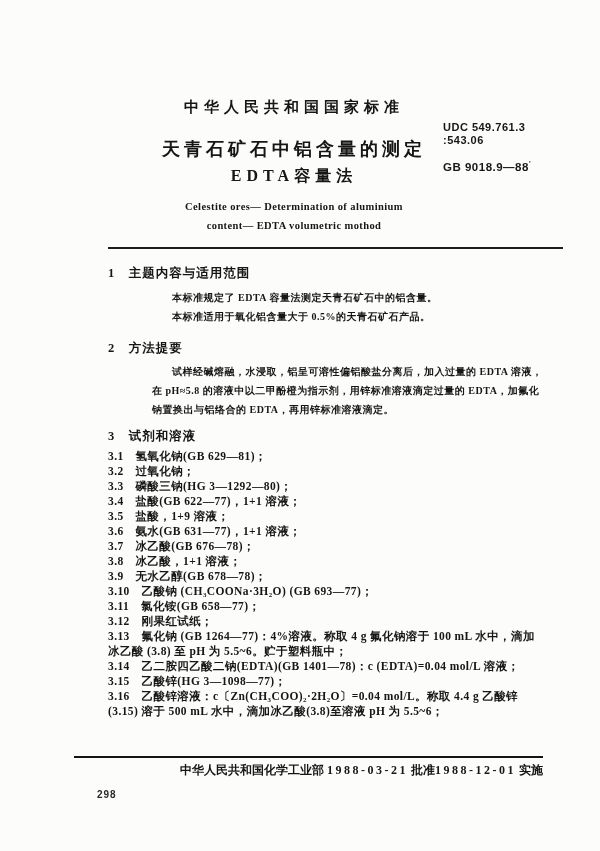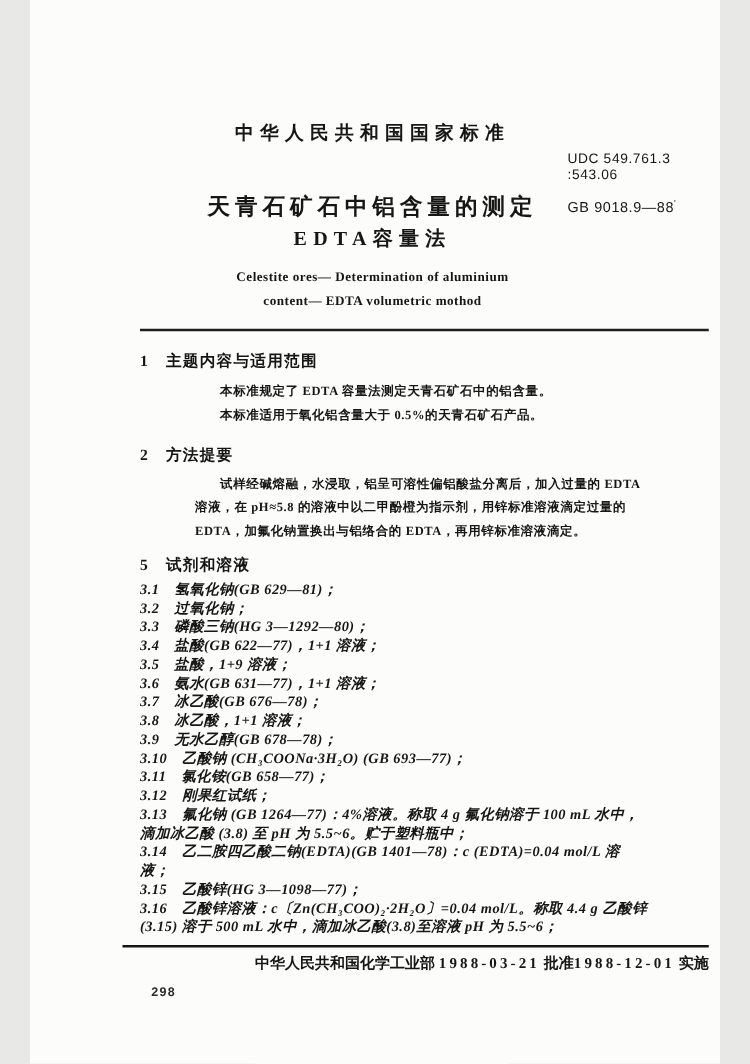--- a/index.html
+++ b/index.html
@@ -1,51 +1,52 @@
 <!DOCTYPE html>
 <html><head>
 <meta charset="utf-8">
 <style>
   * { margin:0; padding:0; box-sizing:border-box; }
   html,body { background:#e8e8e6; }
   .page {
     position:relative;
-    width:552px; height:851px;
+    width:600px; height:851px;
     margin:0 auto;
     background:#fcfcfa;
     color:#161616;
     font-family:"Liberation Serif","DejaVu Serif",serif;
     font-weight:bold;
     overflow:hidden;
+    padding-left:20px;
   }
   .content { padding-left:88px; padding-right:57px; }
   .header-center { width:372px; text-align:center; }
   .org-name { padding-top:97px; font-size:15px; letter-spacing:5px; line-height:20px; }
-  .title-cn { margin-top:36px; font-size:18px; letter-spacing:4px; line-height:24px; }
+  .title-cn { margin-top:20px; font-size:18px; letter-spacing:4px; line-height:24px; }
   .subtitle-cn { margin-top:4px; font-size:16px; letter-spacing:5px; line-height:22px; }
   .eng1 { margin-top:12px; font-size:10.5px; line-height:15px; letter-spacing:0.4px; }
   .eng2 { margin-top:4px; font-size:10.5px; line-height:15px; letter-spacing:0.4px; }
   .udc-block {
-    position:absolute; left:430px; top:121px;
+    position:absolute; left:443px; top:121px;
     font-size:11px; line-height:13px; letter-spacing:0.5px;
-    font-family:"Liberation Sans","DejaVu Sans",sans-serif; font-weight:normal;
+    font-family:"Liberation Sans","DejaVu Sans",sans-serif; font-weight:bold;
   }
   .udc-line2 { }
   .gb-no { margin-top:10px; font-size:11.5px; }
   .gb-no sup { font-size:7px; }
   .head-rule { margin-top:14px; width:455px; border-top:2px solid #1c1c1c; }
   .sec-heading { font-size:12.5px; line-height:18px; letter-spacing:1px; }
   .s1-heading { margin-top:15px; }
   .body-para { font-size:10px; line-height:19px; text-indent:2em; letter-spacing:0.5px;margin-left:44px; }
   .s1-p1 { margin-top:6px; }
   .s2-heading { margin-top:13px; }
   .s2-para { margin-top:5px; }
   .s3-heading { margin-top:8px; }
   .reagent-list { margin-top:4px; }
-  .reagent-item { font-size:11.5px; line-height:15px; letter-spacing:0.4px;font-style:italic; }
+  .reagent-item { font-size:11.5px; line-height:15px; letter-spacing:0.4px; }
   .footer-rule { position:absolute; left:74px; top:756px; width:469px; border-top:2.5px solid #141414; }
   .footer-row {
     position:absolute; left:74px; top:762px; width:469px;
     display:flex; justify-content:flex-end;
     font-size:12px; line-height:16px;
   }
   .spread { letter-spacing:2.5px; }
   .page-number {
     position:absolute; left:97px; top:789px;
     font-size:10px; letter-spacing:1px; color:#2a2a2a;
@@ -74,21 +75,21 @@
 
     <div class="head-rule"></div>
 
     <div class="sec-heading s1-heading">1　主题内容与适用范围</div>
     <p class="body-para s1-p1">本标准规定了 EDTA 容量法测定天青石矿石中的铝含量。</p>
     <p class="body-para">本标准适用于氧化铝含量大于 0.5%的天青石矿石产品。</p>
 
     <div class="sec-heading s2-heading">2　方法提要</div>
     <p class="body-para s2-para">试样经碱熔融，水浸取，铝呈可溶性偏铝酸盐分离后，加入过量的 EDTA 溶液，在 pH≈5.8 的溶液中以二甲酚橙为指示剂，用锌标准溶液滴定过量的 EDTA，加氟化钠置换出与铝络合的 EDTA，再用锌标准溶液滴定。</p>
 
-    <div class="sec-heading s3-heading">5　试剂和溶液</div>
+    <div class="sec-heading s3-heading">3　试剂和溶液</div>
     <div class="reagent-list">
       <p class="reagent-item">3.1　氢氧化钠(GB 629—81)；</p>
       <p class="reagent-item">3.2　过氧化钠；</p>
       <p class="reagent-item">3.3　磷酸三钠(HG 3—1292—80)；</p>
       <p class="reagent-item">3.4　盐酸(GB 622—77)，1+1 溶液；</p>
       <p class="reagent-item">3.5　盐酸，1+9 溶液；</p>
       <p class="reagent-item">3.6　氨水(GB 631—77)，1+1 溶液；</p>
       <p class="reagent-item">3.7　冰乙酸(GB 676—78)；</p>
       <p class="reagent-item">3.8　冰乙酸，1+1 溶液；</p>
       <p class="reagent-item">3.9　无水乙醇(GB 678—78)；</p>

